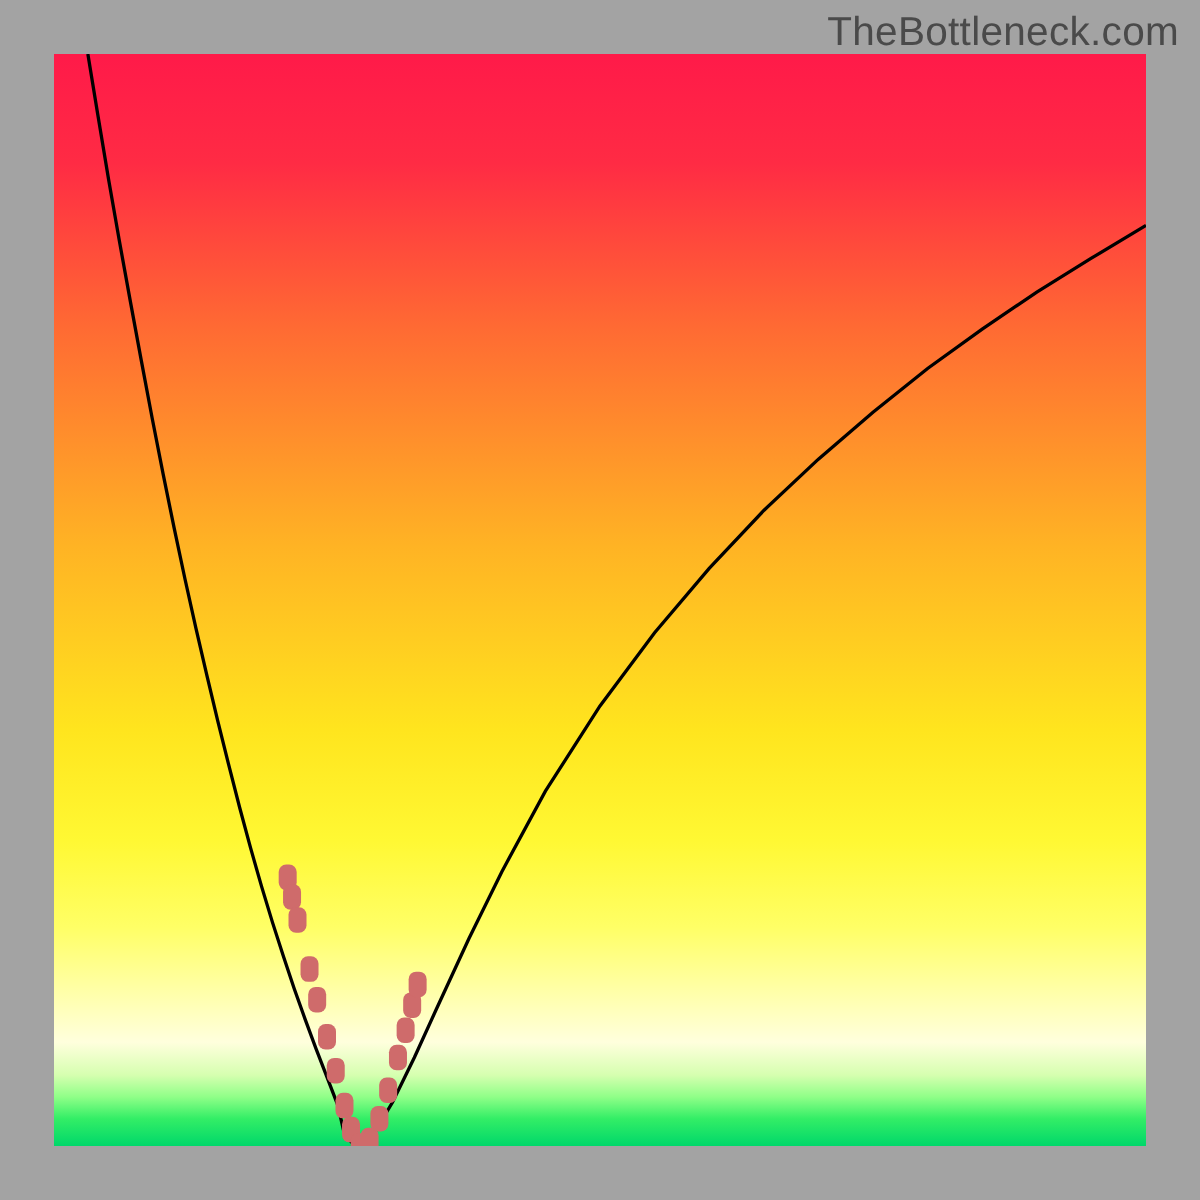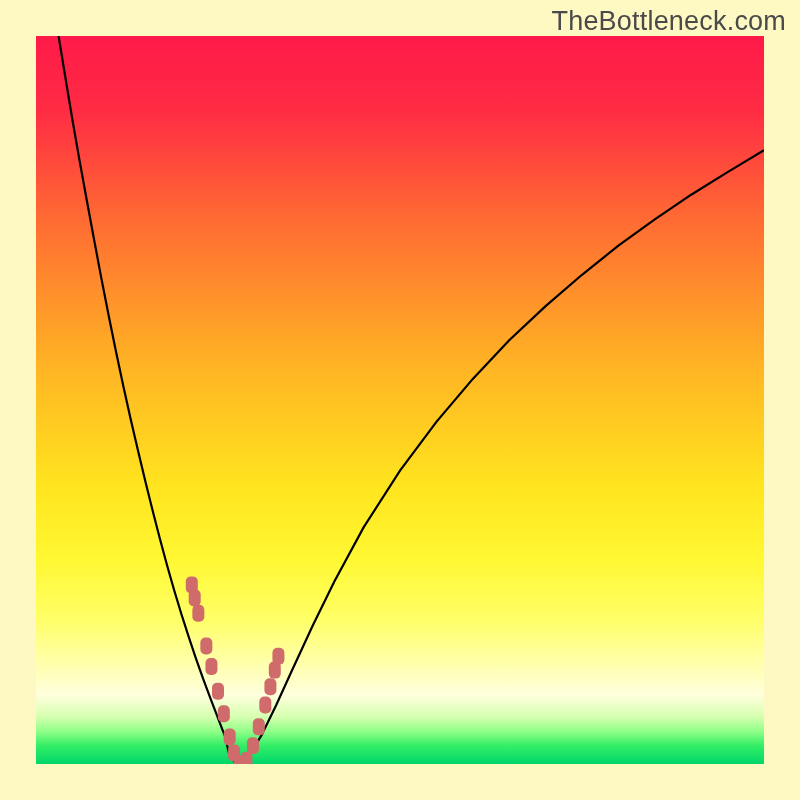--- a/index.html
+++ b/index.html
@@ -10,21 +10,21 @@
     overflow: hidden;
     background: #000;
     font-family: Arial, Helvetica, sans-serif;
   }
   .frame {
     position: absolute;
     left: 0;
     top: 0;
     width: 800px;
     height: 800px;
-    background: #fef9c3;
+    background: #a3a3a3;
   }
   .plot-area {
     position: absolute;
     left: 36px;
     top: 36px;
     width: 728px;
     height: 728px;
     overflow: hidden;
   }
   .gradient-bg {

